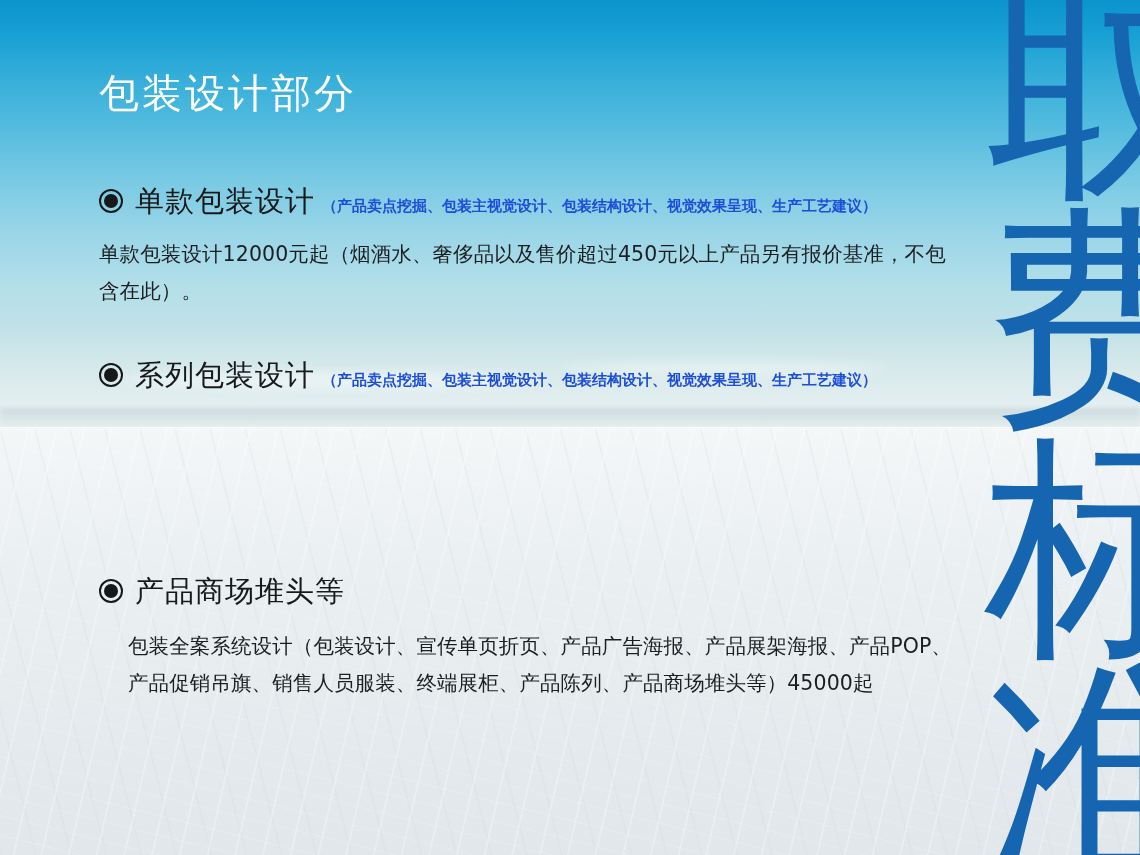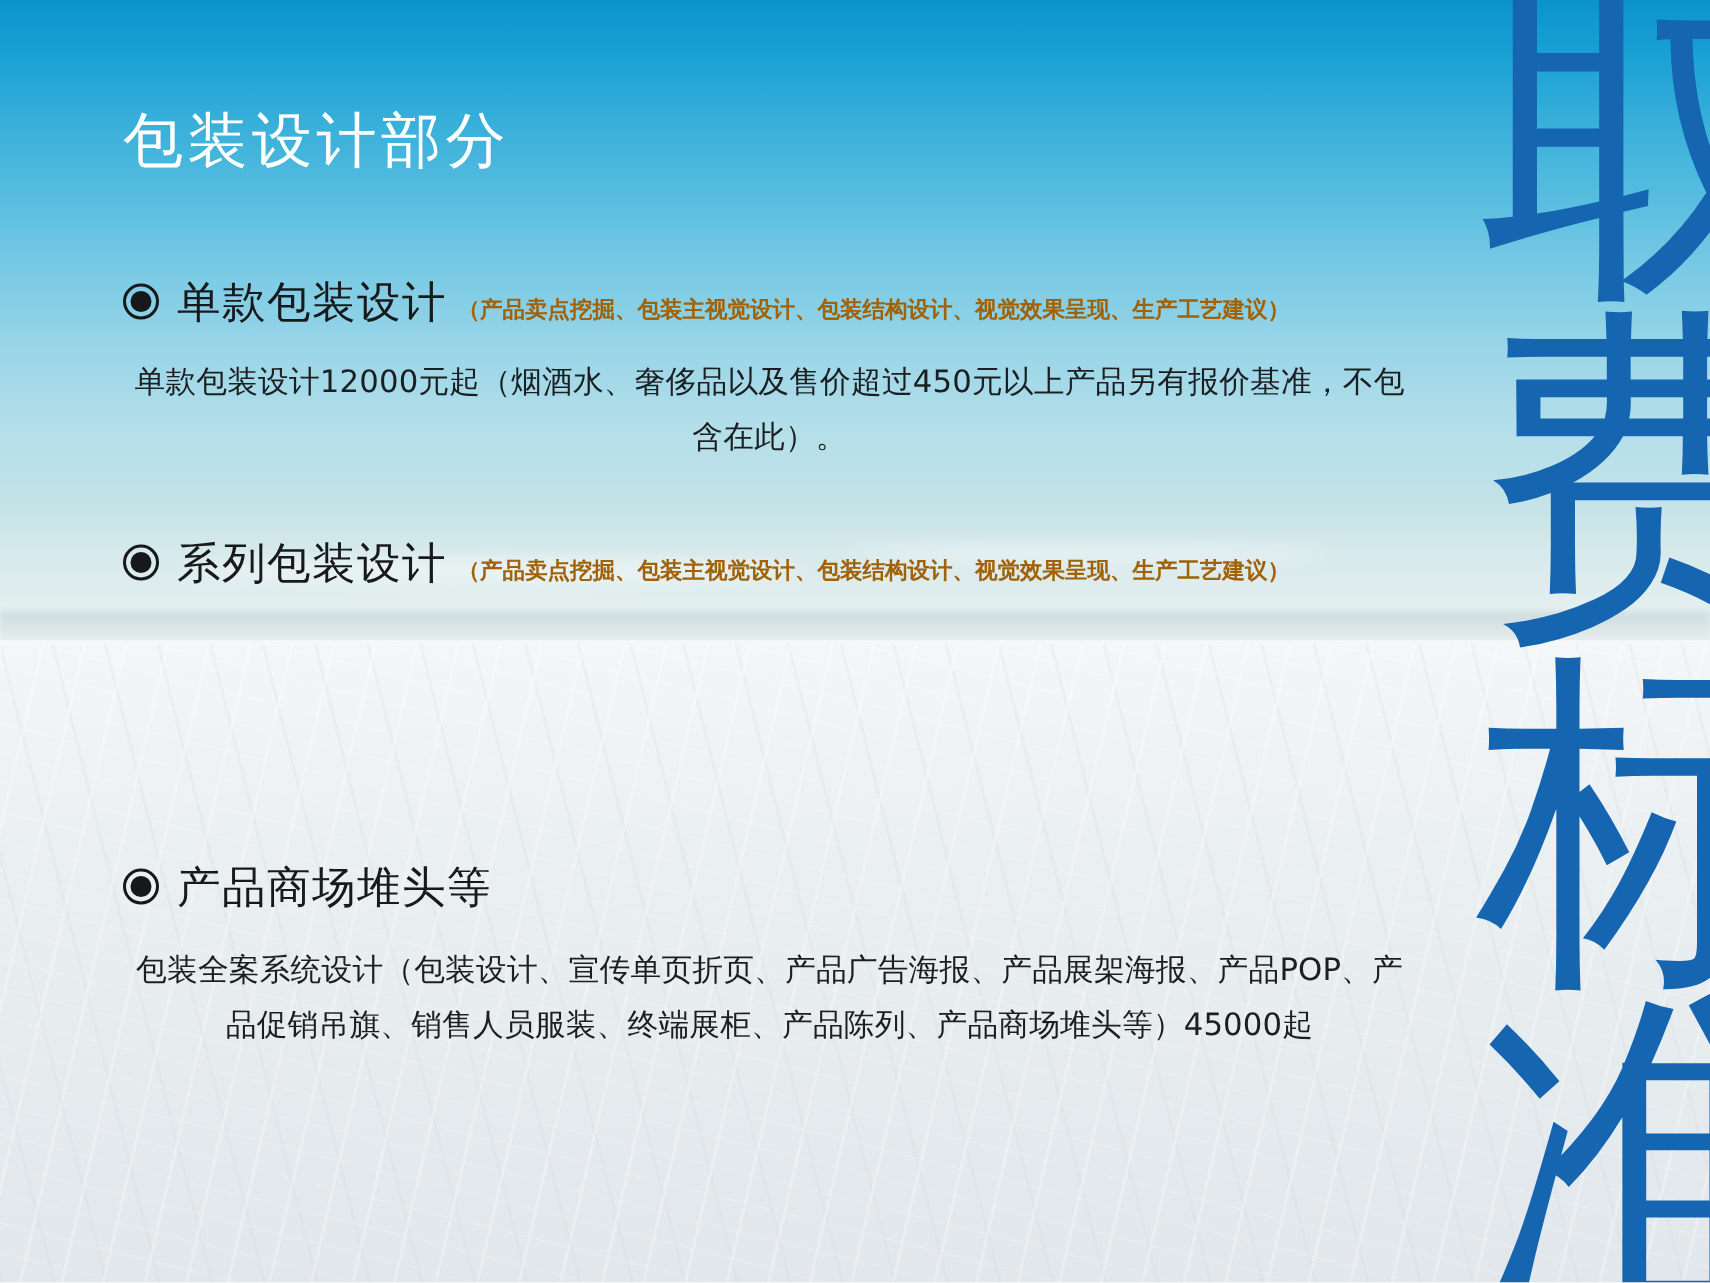--- a/index.html
+++ b/index.html
@@ -115,41 +115,40 @@
     font-family: "DejaVu Sans", "Liberation Sans", sans-serif;
   }
   .side-chars span {
     display: block;
     height: 228px;
   }
 
   
   .content {
     position: absolute;
-    left: 0; top: 0;
+    left: 17px; top: 0;
     width: 960px;
     height: 837px;
   }
 
   .page-title {
     position: absolute;
     left: 82px;
     top: 66px;
     font-size: 40px;
     font-weight: 300;
     color: #ffffff;
     letter-spacing: 3px;
     font-family: "DejaVu Sans", "Liberation Sans", sans-serif;
   }
 
   .section {
     position: absolute;
     left: 82px;
     width: 862px;
-    text-align: center;
   }
   .section-1 { top: 182px; }
   .section-2 { top: 356px; }
   .section-3 { top: 572px; }
 
   .sec-head {
     display: flex;
     align-items: baseline;
     white-space: nowrap;
   }
@@ -178,36 +177,36 @@
   .sec-title {
     font-size: 29px;
     font-weight: 400;
     color: #17191b;
     letter-spacing: 1px;
     font-family: "DejaVu Sans", "Liberation Sans", sans-serif;
   }
   .sec-sub {
     font-size: 15px;
     font-weight: 700;
-    color: #a16207;
+    color: #1d4ed8;
     margin-left: 7px;
     letter-spacing: 0px;
     font-family: "DejaVu Sans", "Liberation Sans", sans-serif;
   }
 
   .sec-body {
     margin-top: 14px;
     font-size: 20.5px;
     line-height: 37px;
     color: #1c1f22;
     letter-spacing: 0.1px;
     font-family: "DejaVu Sans", "Liberation Sans", sans-serif;
     max-width: 862px;
   }
-  .section-3 .sec-body { margin-top: 16px; }
+  .section-3 .sec-body { margin-top: 16px; margin-left: 29px; }
 </style>
 </head>
 <body>
 
 <div id="slide">
 
   <div class="bg-sky"></div>
   <div class="bg-haze"></div>
   <div class="bg-cloud-a"></div>
   <div class="bg-cloud-b"></div>

